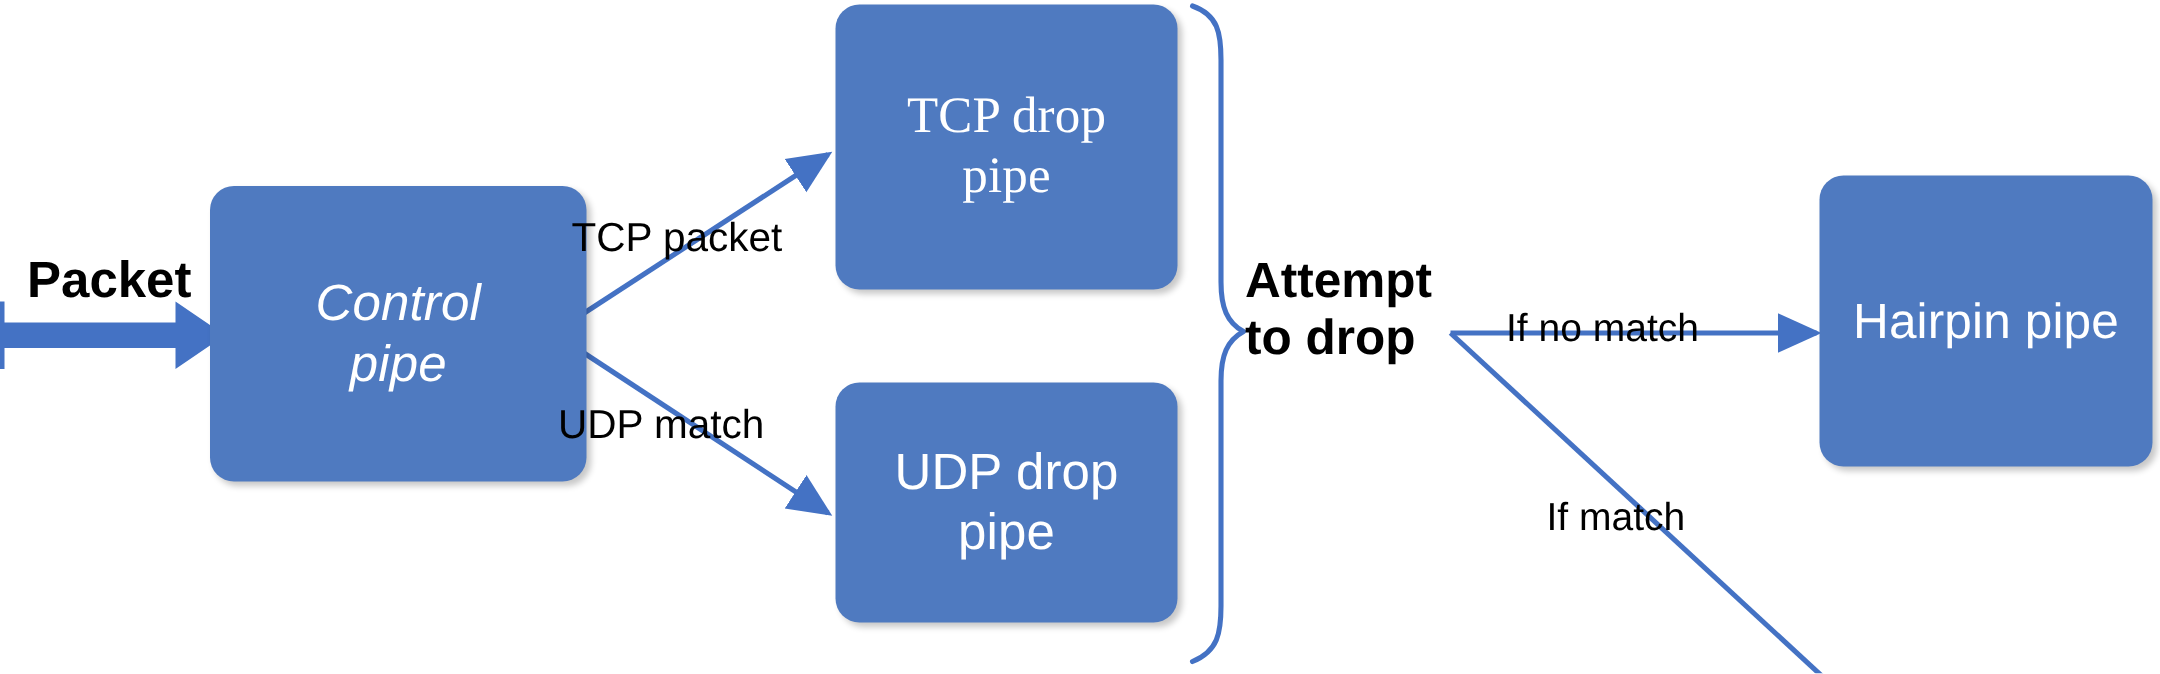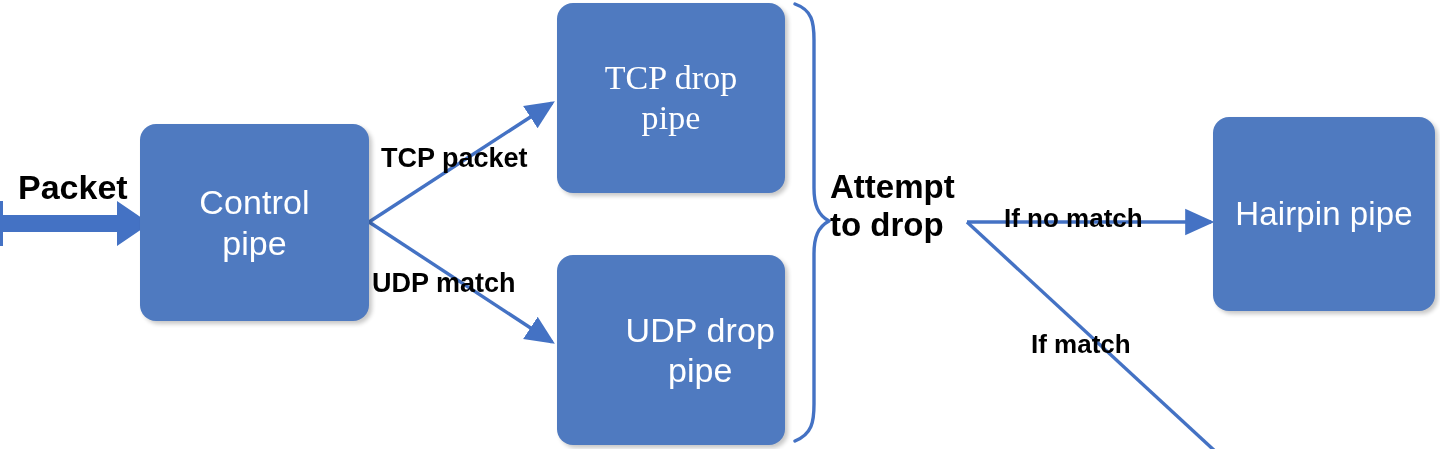--- a/index.html
+++ b/index.html
@@ -35,35 +35,35 @@
     display: flex;
     align-items: center;
     justify-content: center;
     text-align: center;
     color: #ffffff;
     font-weight: 400;
     line-height: 1.18;
     box-shadow: 3px 3px 4px rgba(0,0,0,0.22);
     letter-spacing: 0.1px;
   }
-  .box-control  { left:140px; top:124px; width:229px; height:197px; font-size:34px; }
+  .box-control  { left:140px; top:124px; width:251px; height:197px; font-size:34px;font-style:italic; }
   .box-tcp      { left:557px; top:3px;   width:228px; height:190px; font-size:34px; }
-  .box-udp      { left:557px; top:255px; width:228px; height:190px; font-size:34px;justify-content:flex-end; }
+  .box-udp      { left:557px; top:255px; width:228px; height:160px; font-size:34px; }
   .box-hairpin  { left:1213px;top:117px; width:222px; height:194px; font-size:33px; }
 
   .pipe-box .box-text { display:block; padding:0 10px; }
 
   
   .label {
     position: absolute;
     color: #000000;
     white-space: pre;
     line-height: 1.16;
   }
-  .label-bold { font-weight: 700; }
+  .label-bold { font-weight: 400; }
   .label-reg  { font-weight: 700; }
 
   .lbl-packet      { left:18px;  top:168px; font-size:34px; }
   .lbl-tcp-pkt     { left:381px; top:143px; font-size:27px; }
   .lbl-udp-pkt     { left:372px; top:268px; font-size:27px; }
   .lbl-attempt     { left:830px; top:168px; font-size:33px; }
   .lbl-if-no-match { left:1004px;top:203px; font-size:26px; }
   .lbl-if-match    { left:1031px;top:329px; font-size:26px; }
 </style>
 </head>

